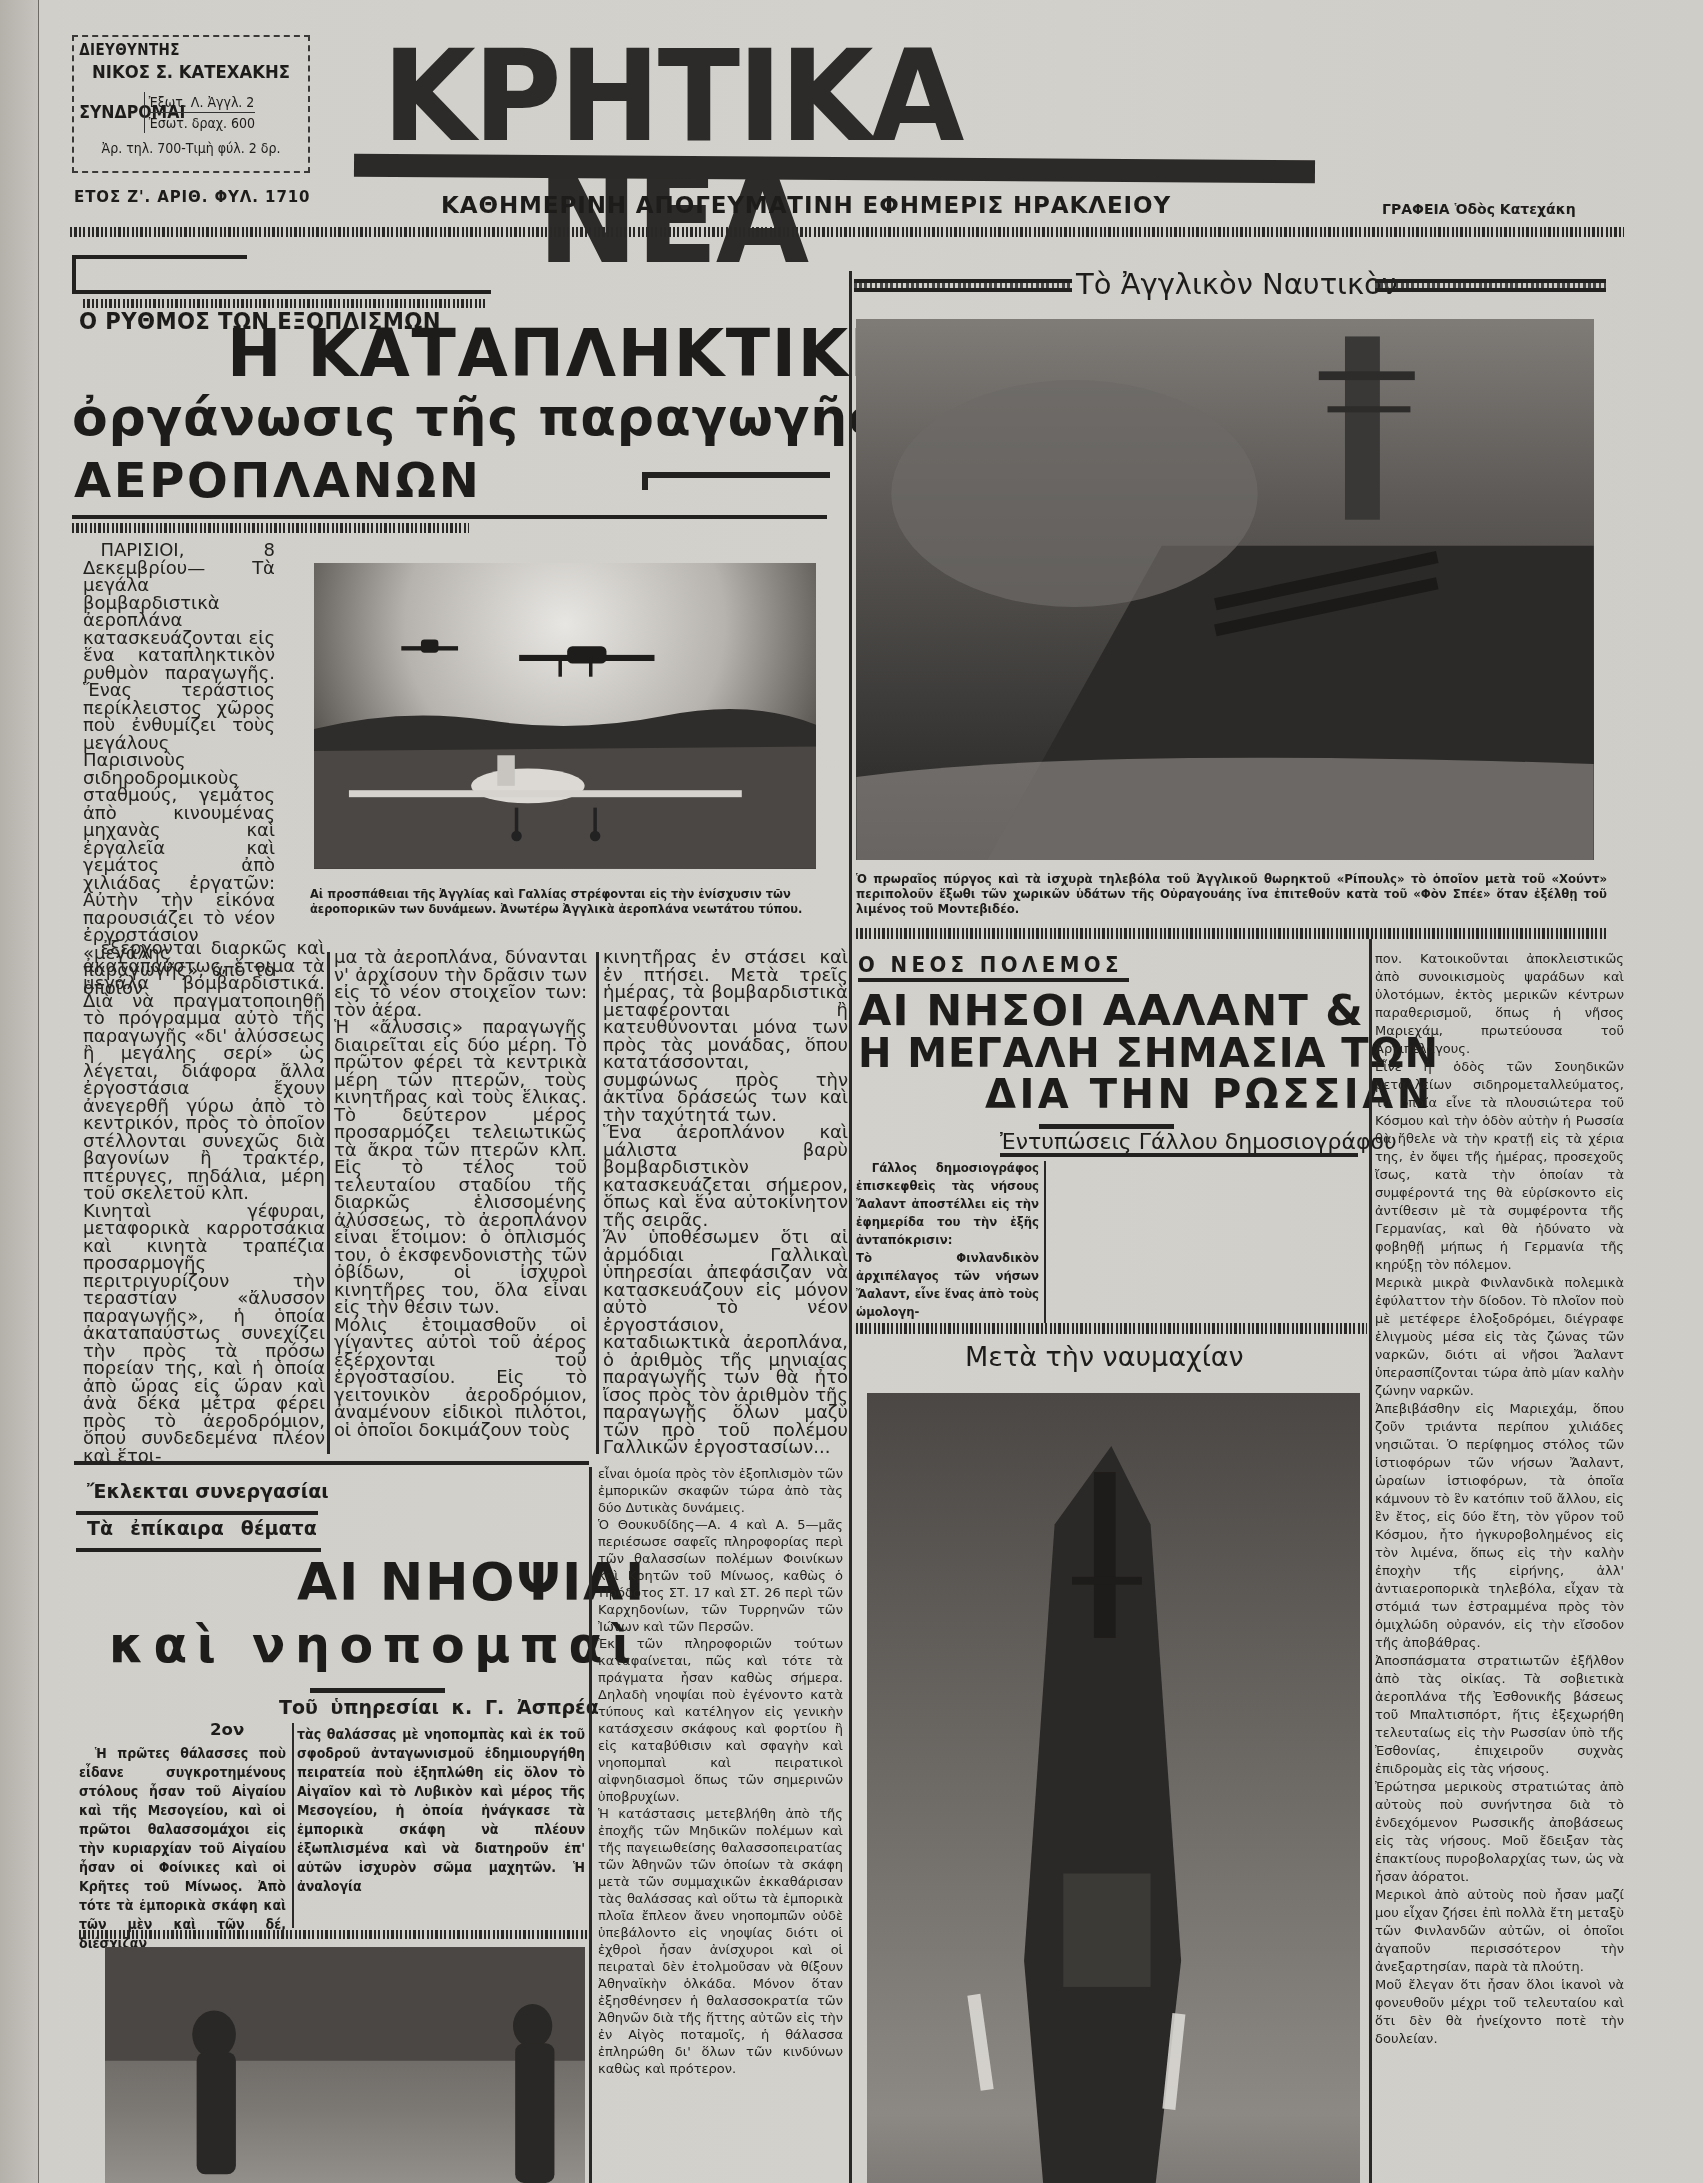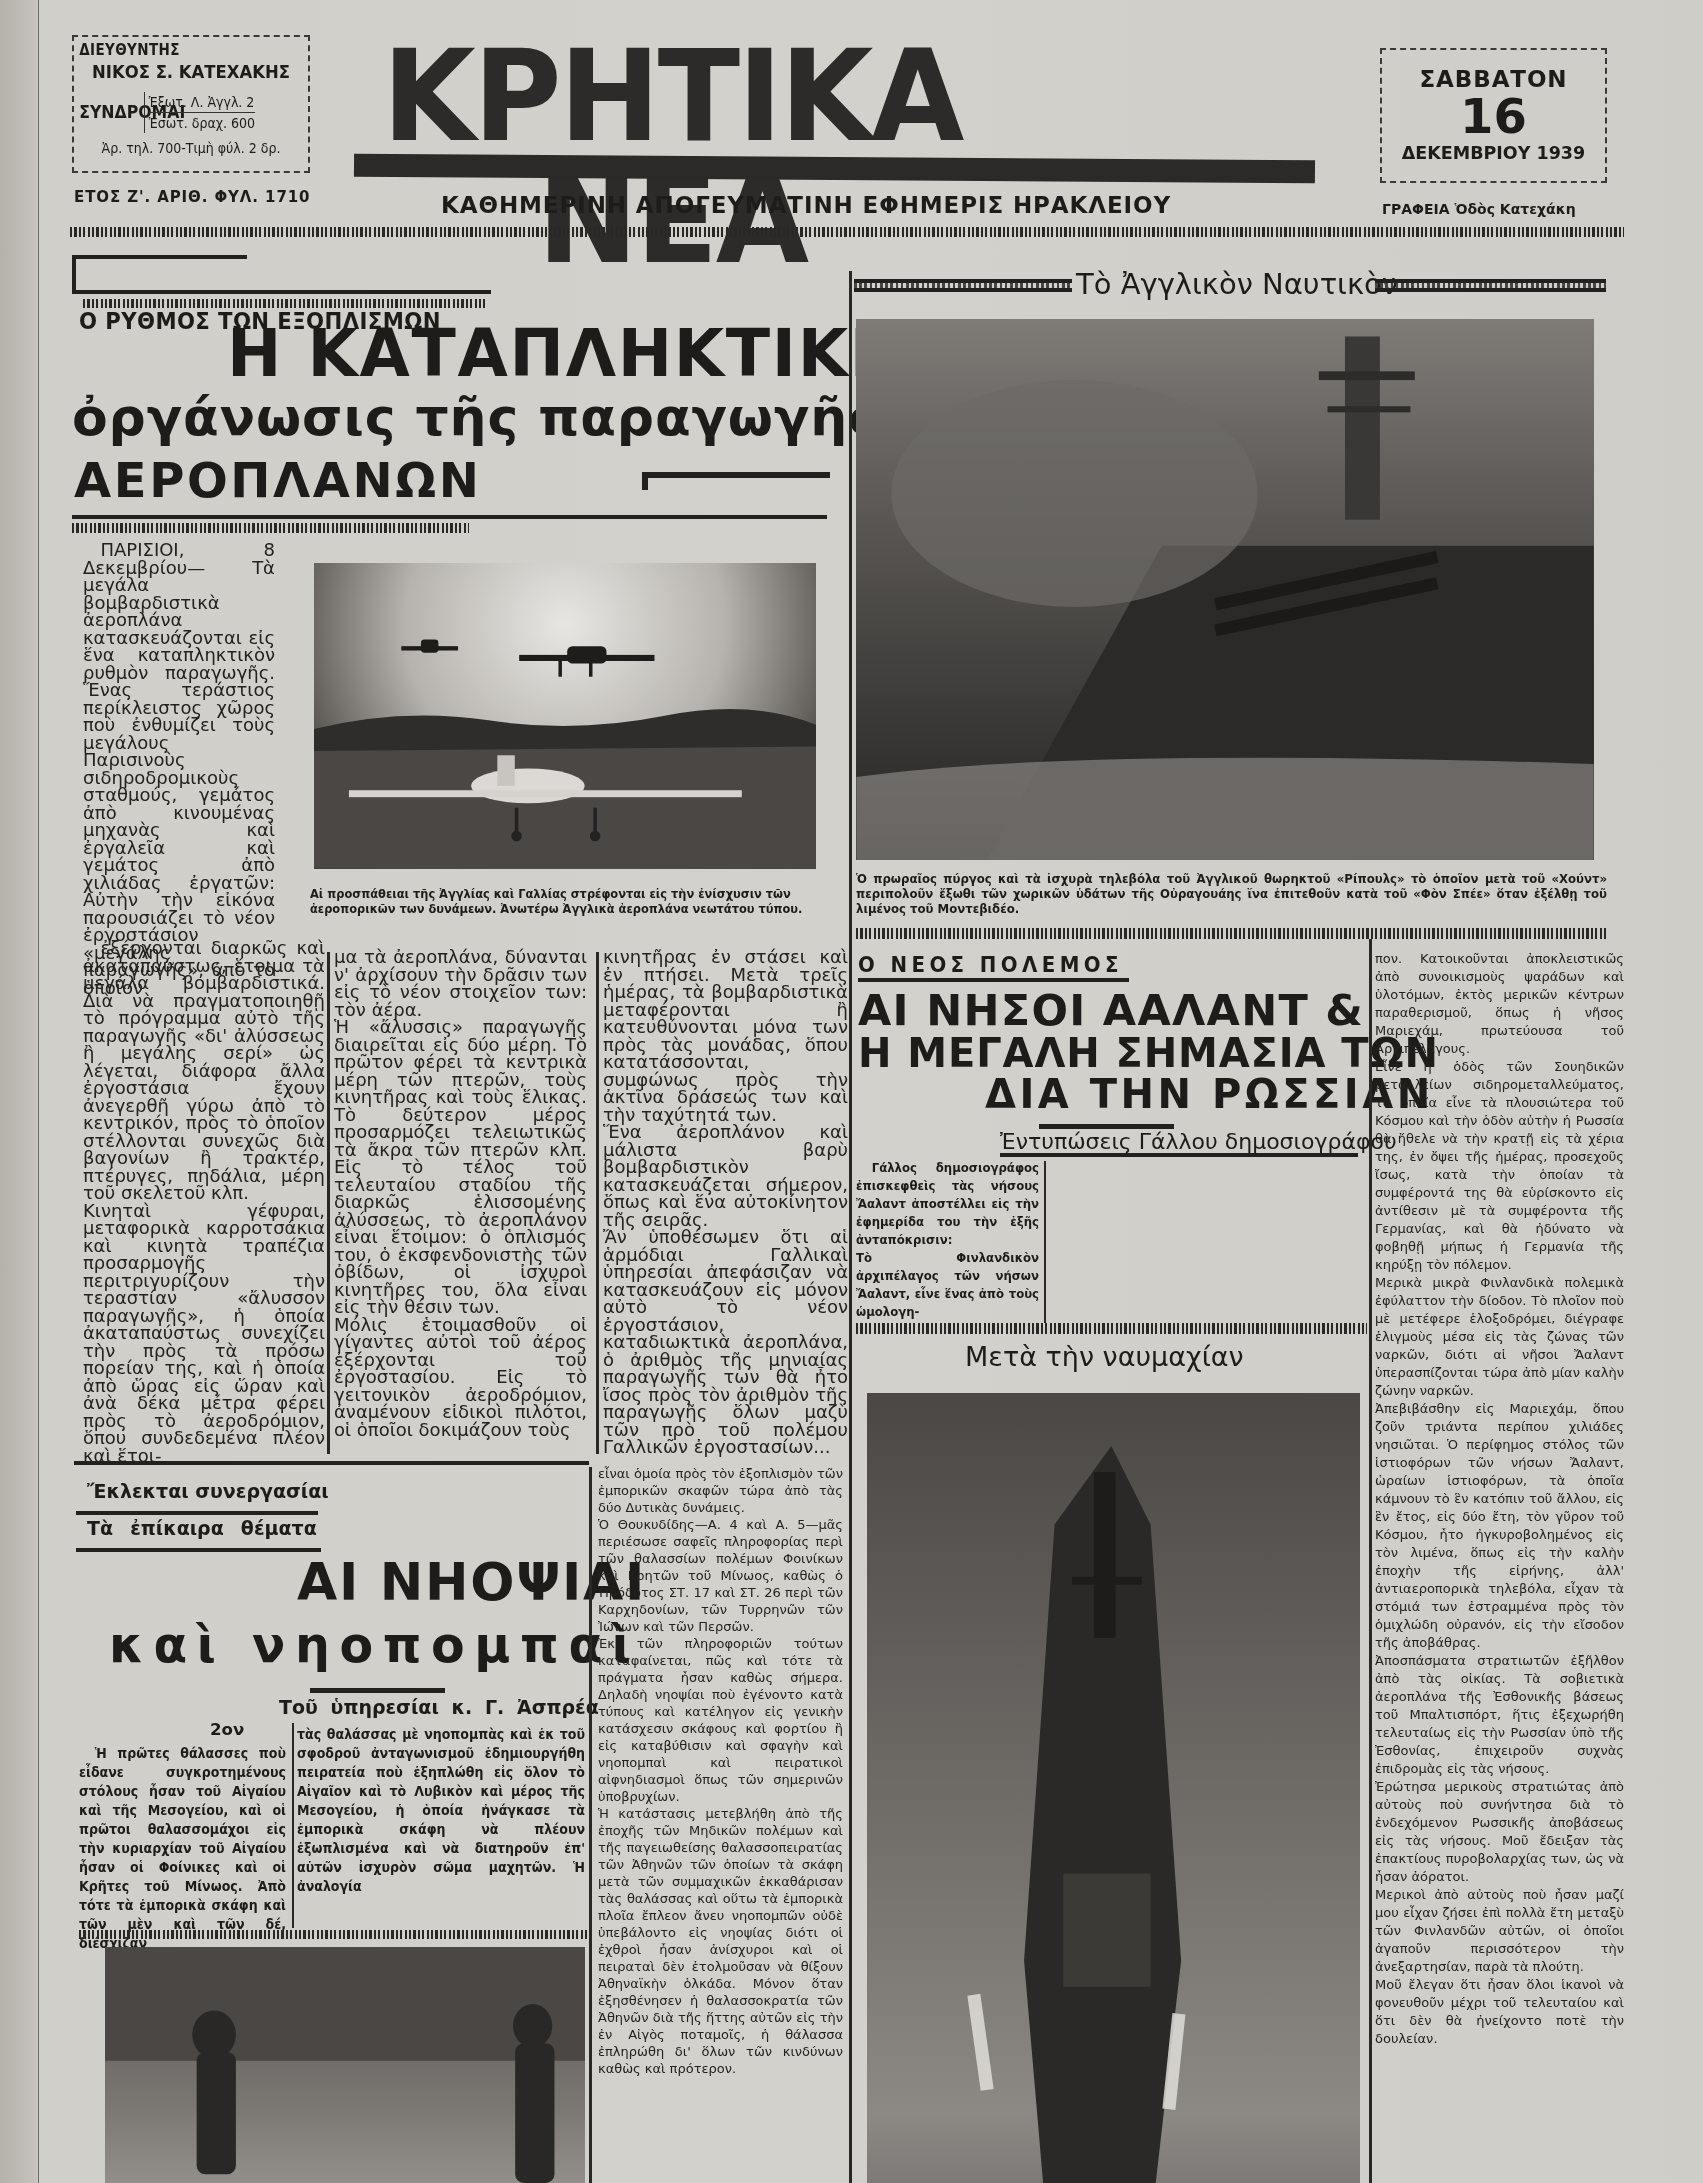--- a/index.html
+++ b/index.html
@@ -72,25 +72,20 @@
       </div>
     </div>
     <div class="l3">Ἀρ. τηλ. 700-Τιμὴ φύλ. 2 δρ.</div>
   </div>
   <div class="abs year-line">ΕΤΟΣ Ζ'. ΑΡΙΘ. ΦΥΛ. 1710</div>
 
   <div class="abs title">ΚΡΗΤΙΚΑ ΝΕΑ</div>
   <div class="abs title-bar"></div>
   <div class="abs tagline">ΚΑΘΗΜΕΡΙΝΗ ΑΠΟΓΕΥΜΑΤΙΝΗ ΕΦΗΜΕΡΙΣ ΗΡΑΚΛΕΙΟΥ</div>
 
-  <div class="abs box-right">
-    <div class="d1">ΣΑΒΒΑΤΟΝ</div>
-    <div class="d2">16</div>
-    <div class="d3">ΔΕΚΕΜΒΡΙΟΥ 1939</div>
-  </div>
   <div class="abs offices">ΓΡΑΦΕΙΑ Ὁδὸς Κατεχάκη</div>
 
   <div class="hatch" style="left:70px; top:227px; width:1554px;"></div>
 
   <div class="rule" style="left:72px; top:255px; width:175px; height:3.5px;"></div>
   <div class="rule" style="left:72px; top:255px; width:3.5px; height:35px;"></div>
   <div class="abs kicker" style="left:79px; top:267px; font-size:23.6px; letter-spacing:0.4px;margin-top:40px;">Ο ΡΥΘΜΟΣ ΤΩΝ ΕΞΟΠΛΙΣΜΩΝ</div>
   <div class="rule" style="left:72px; top:290px; width:419px; height:4.4px;"></div>
   <div class="hatch" style="left:83px; top:299px; width:402px; height:8.7px;"></div>
 

